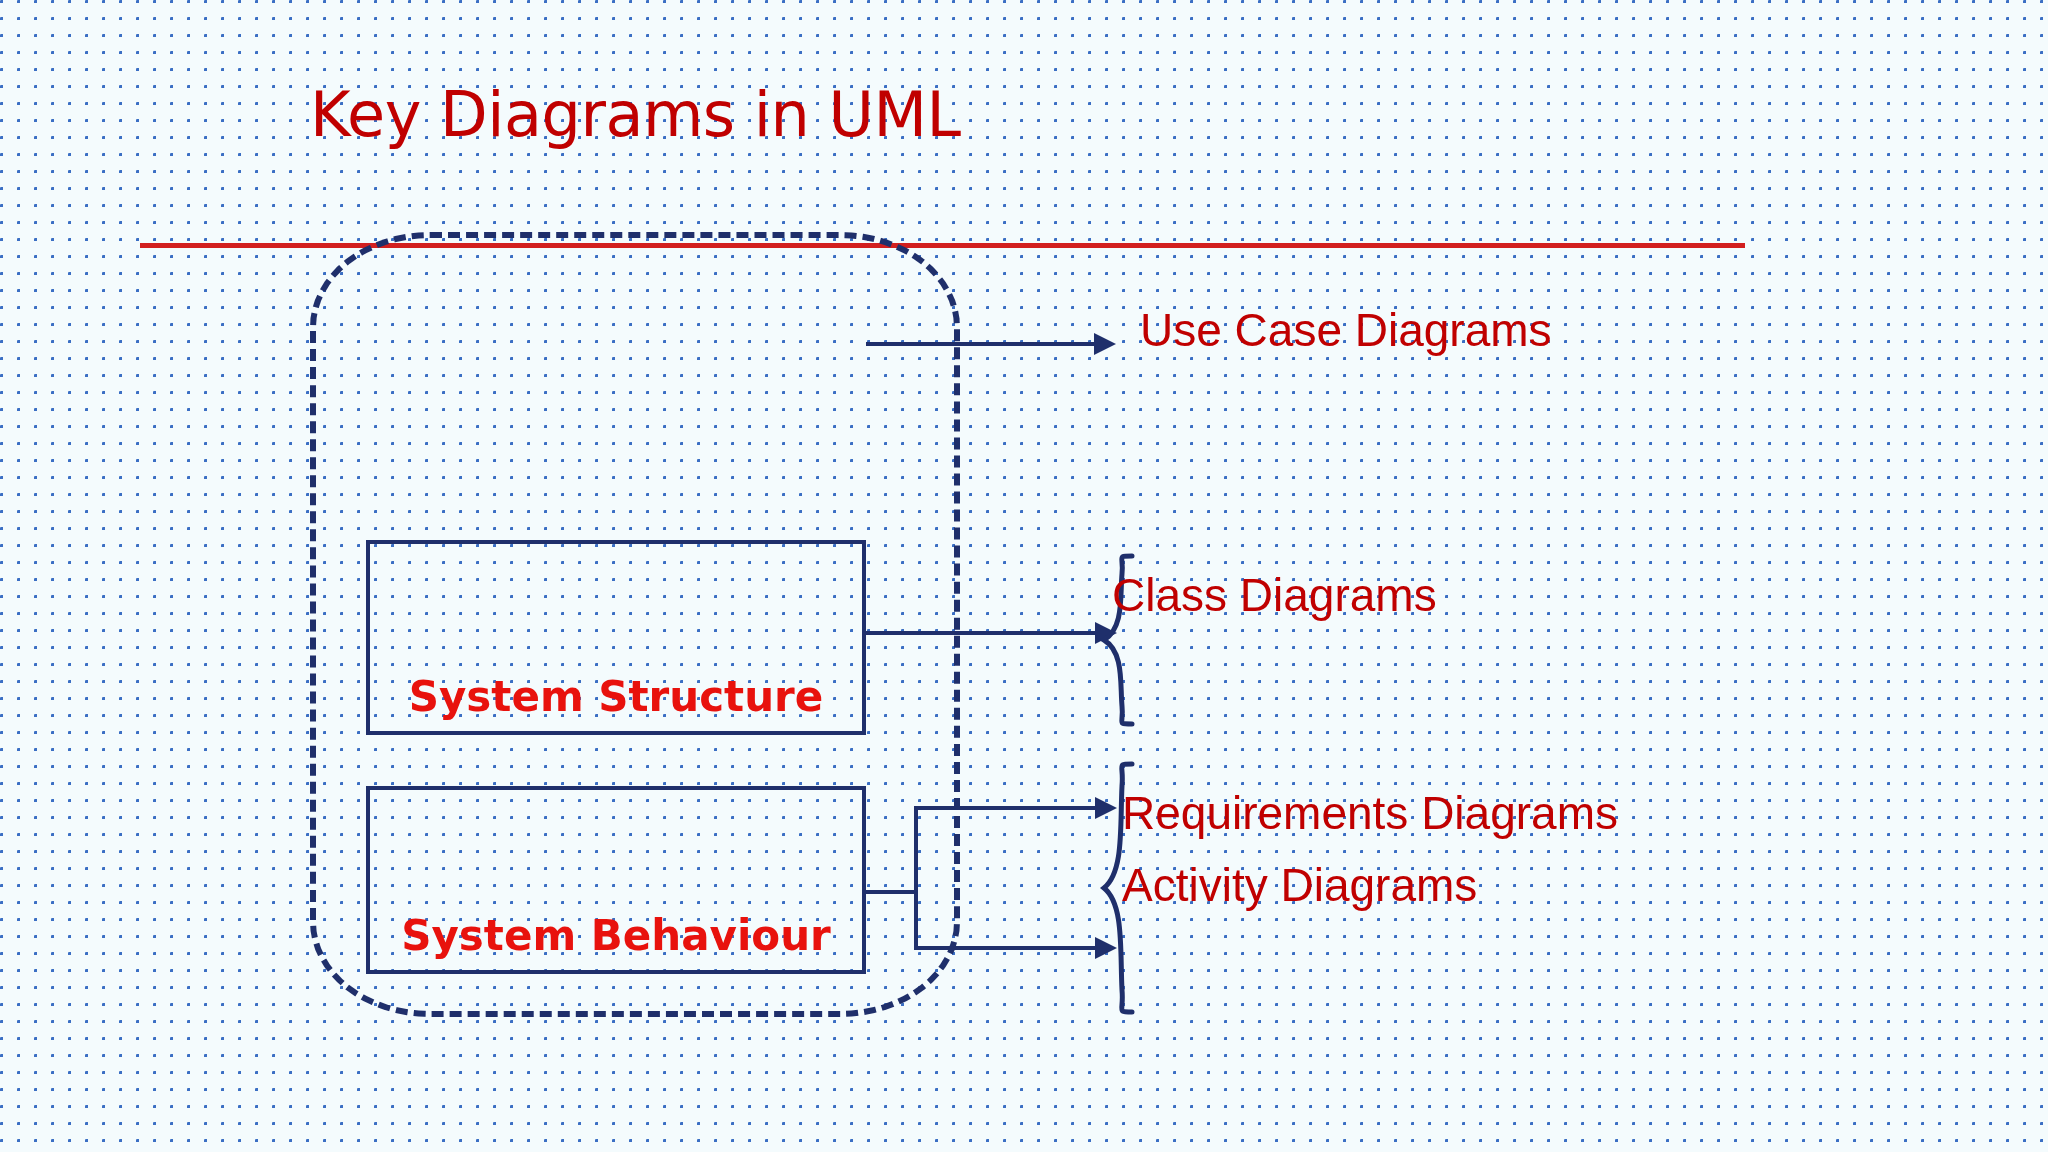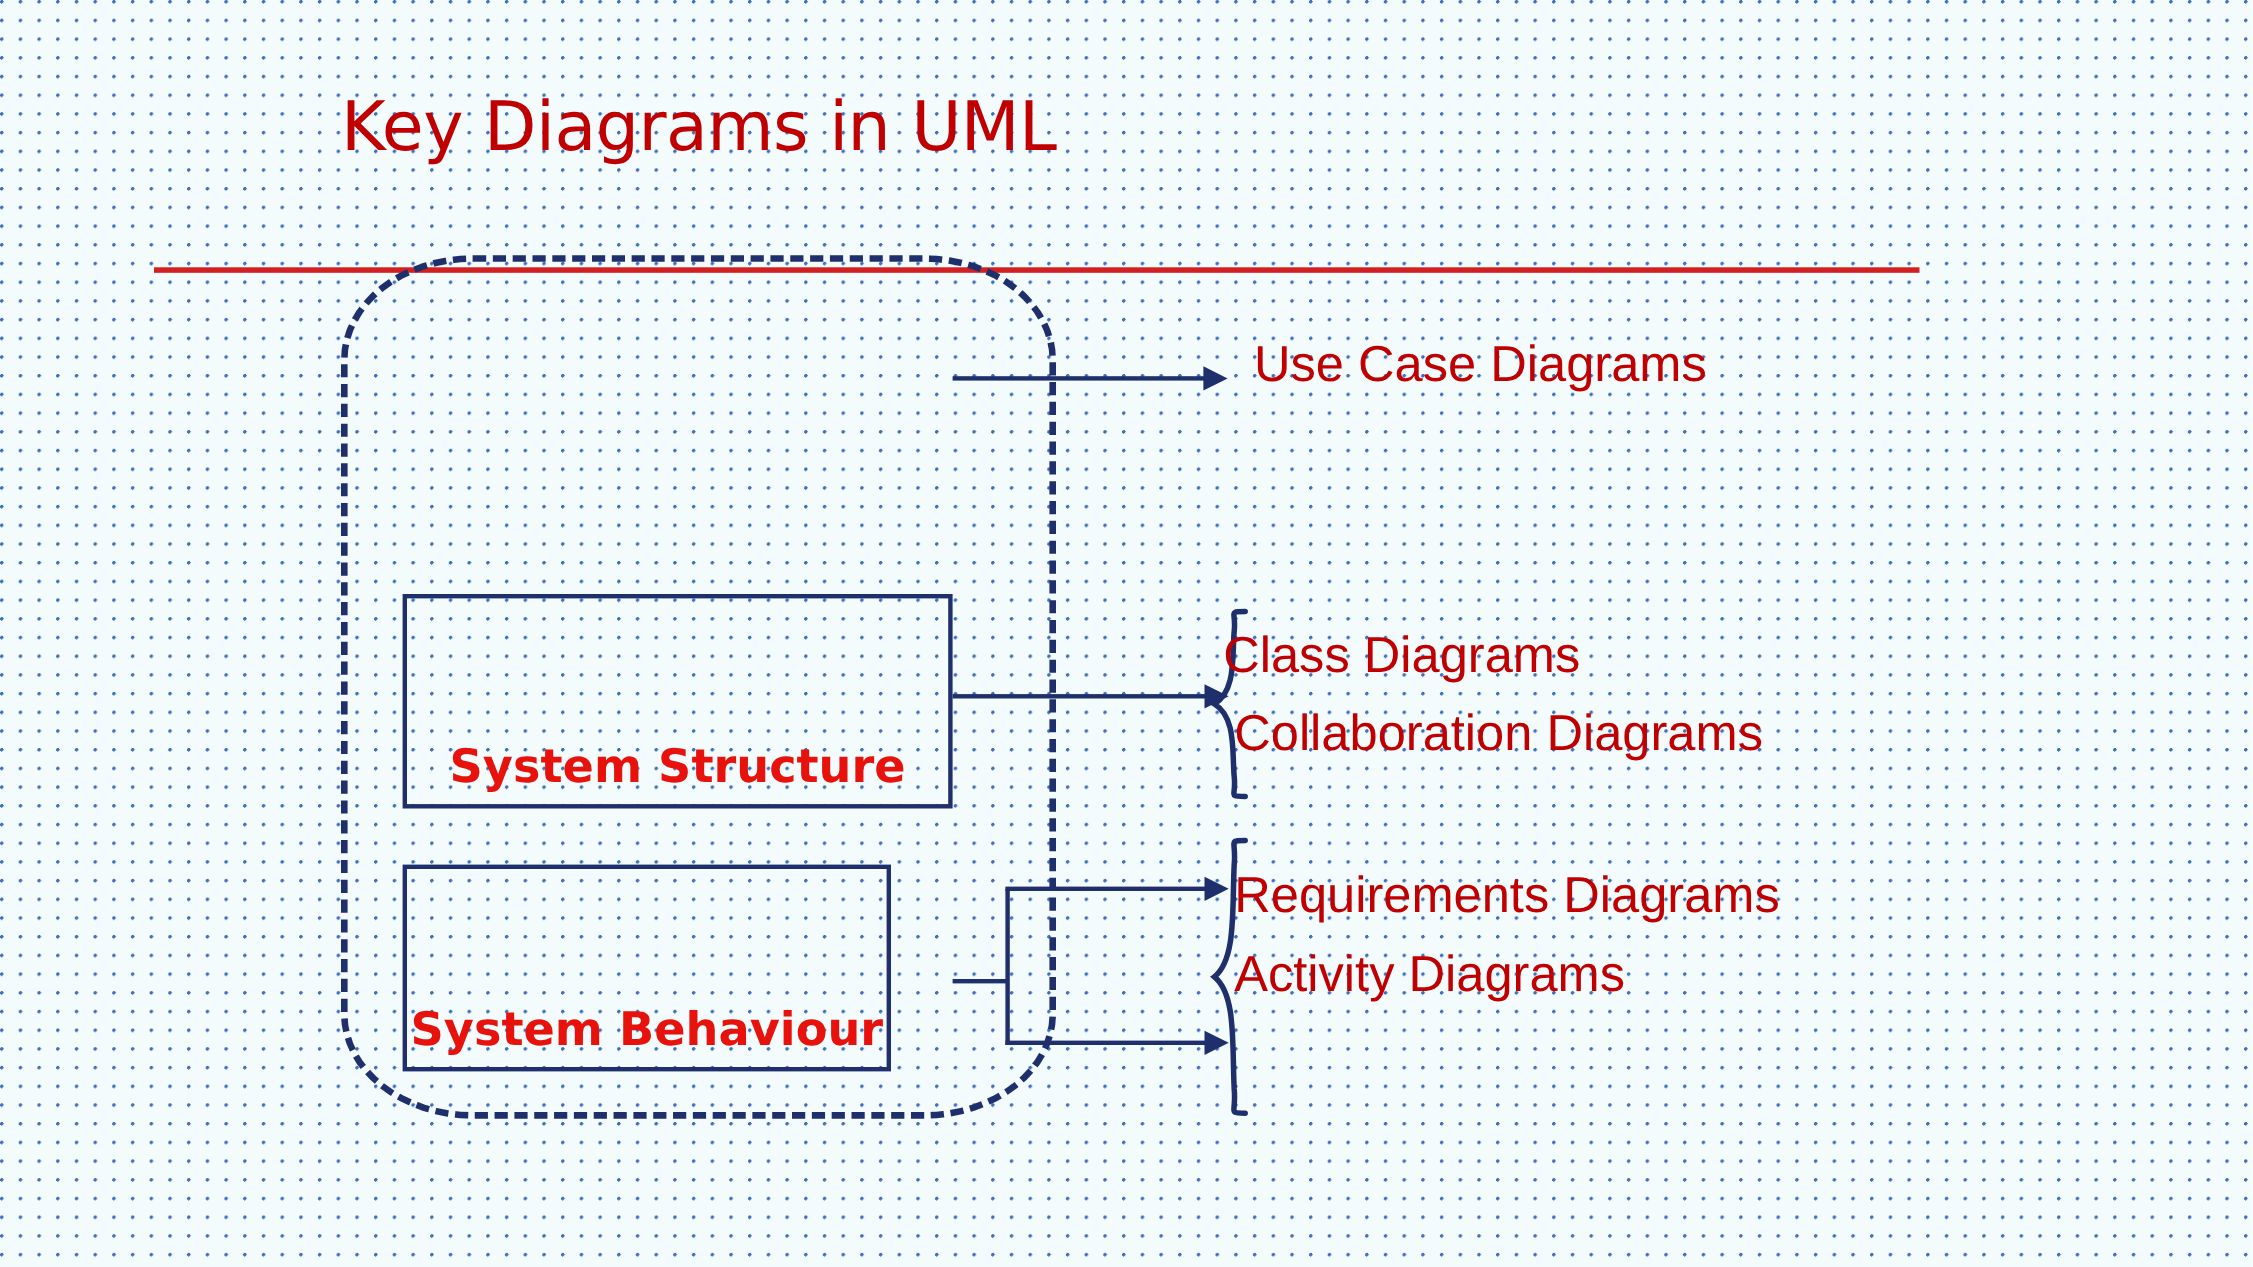--- a/index.html
+++ b/index.html
@@ -81,21 +81,21 @@
   }
   #box-structure {
     left: 366px;
     top: 540px;
     width: 500px;
     height: 195px;
   }
   #box-behaviour {
     left: 366px;
     top: 786px;
-    width: 444px;
+    width: 500px;
     height: 188px;
   }
 
   
   .hline {
     position: absolute;
     height: 4px;
     background: #1f2f6b;
   }
   .vline {
@@ -175,21 +175,20 @@
 
   <svg class="brace" id="brace-structure" width="46" height="180" viewBox="0 0 46 180">
     <path d="M 34 4
              C 18 4, 26 4, 24 22
              C 22 44, 26 76, 6 88
              C 26 100, 22 132, 24 154
              C 26 172, 18 172, 34 172" fill="none" stroke="#1f2f6b" stroke-width="5" stroke-linecap="round"></path>
   </svg>
 
   <div class="rlabel" id="label-class">Class Diagrams</div>
-  <div class="rlabel" id="label-collaboration">Collaboration Diagrams</div>
 
   <div class="uml-box" id="box-behaviour">
     <span class="box-label">System Behaviour</span>
   </div>
 
   <div class="hline" id="conn-beh-stub"></div>
   <div class="vline" id="conn-beh-vert"></div>
   <div class="hline" id="conn-beh-top"></div>
   <div class="hline" id="conn-beh-bot"></div>
   <div class="arrowhead" id="conn-beh-arrow-top"></div>

